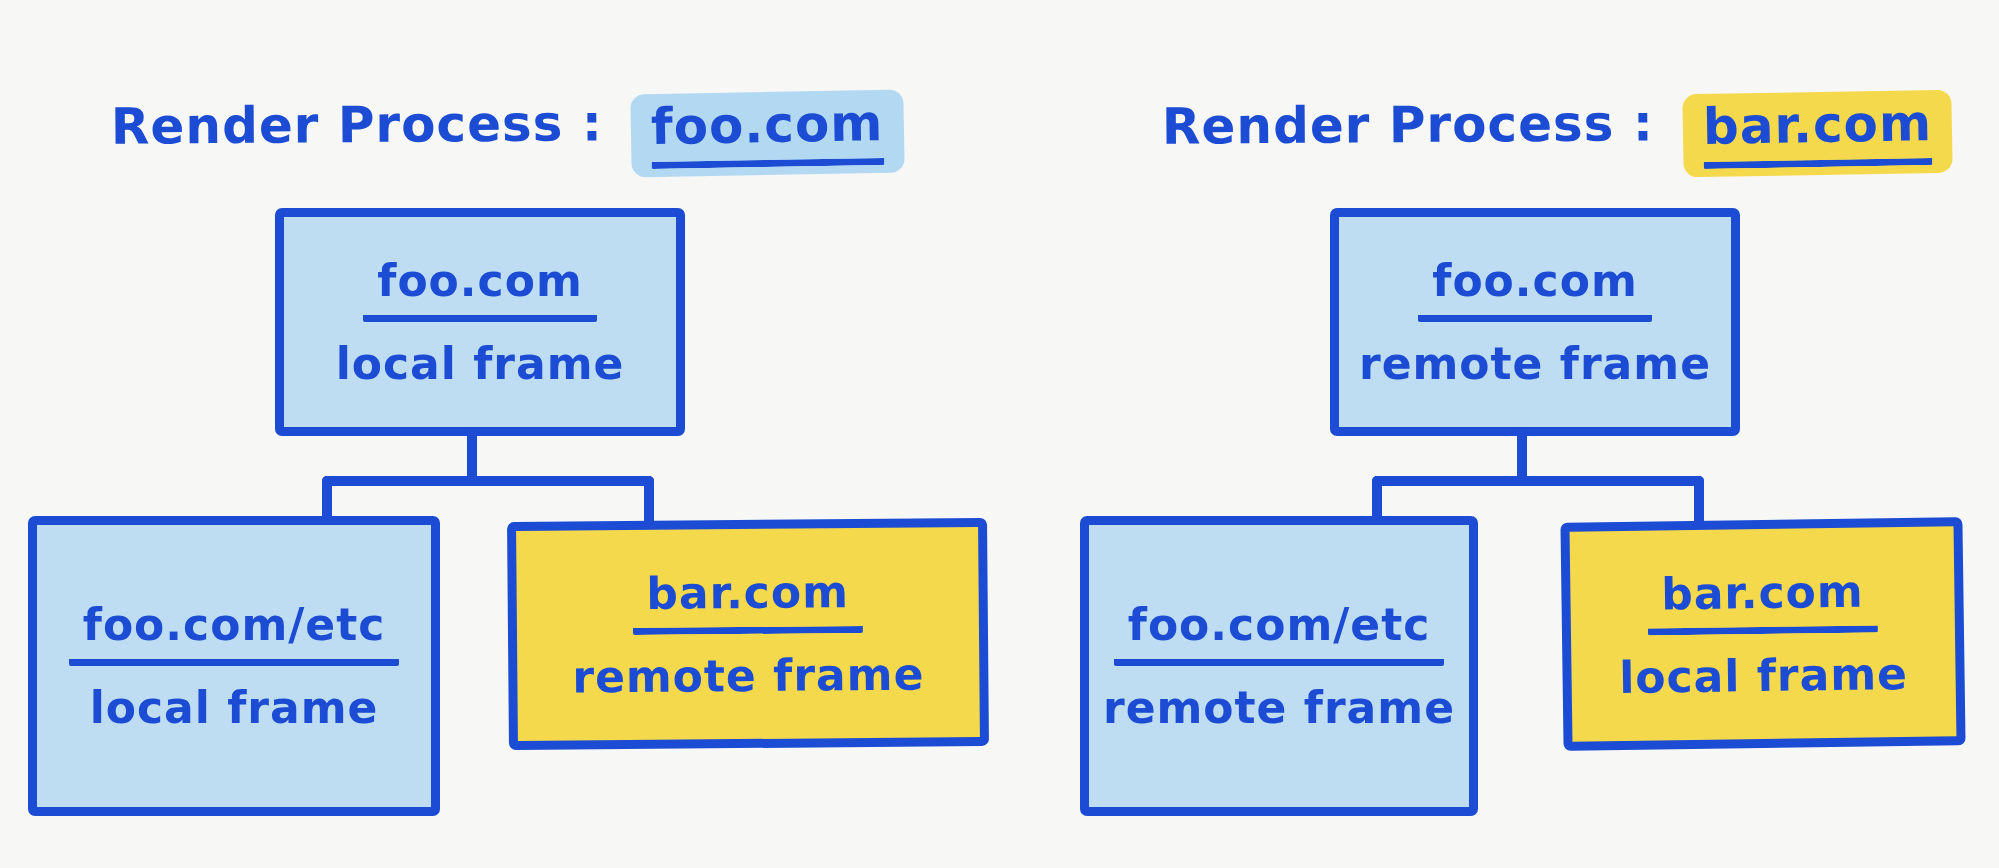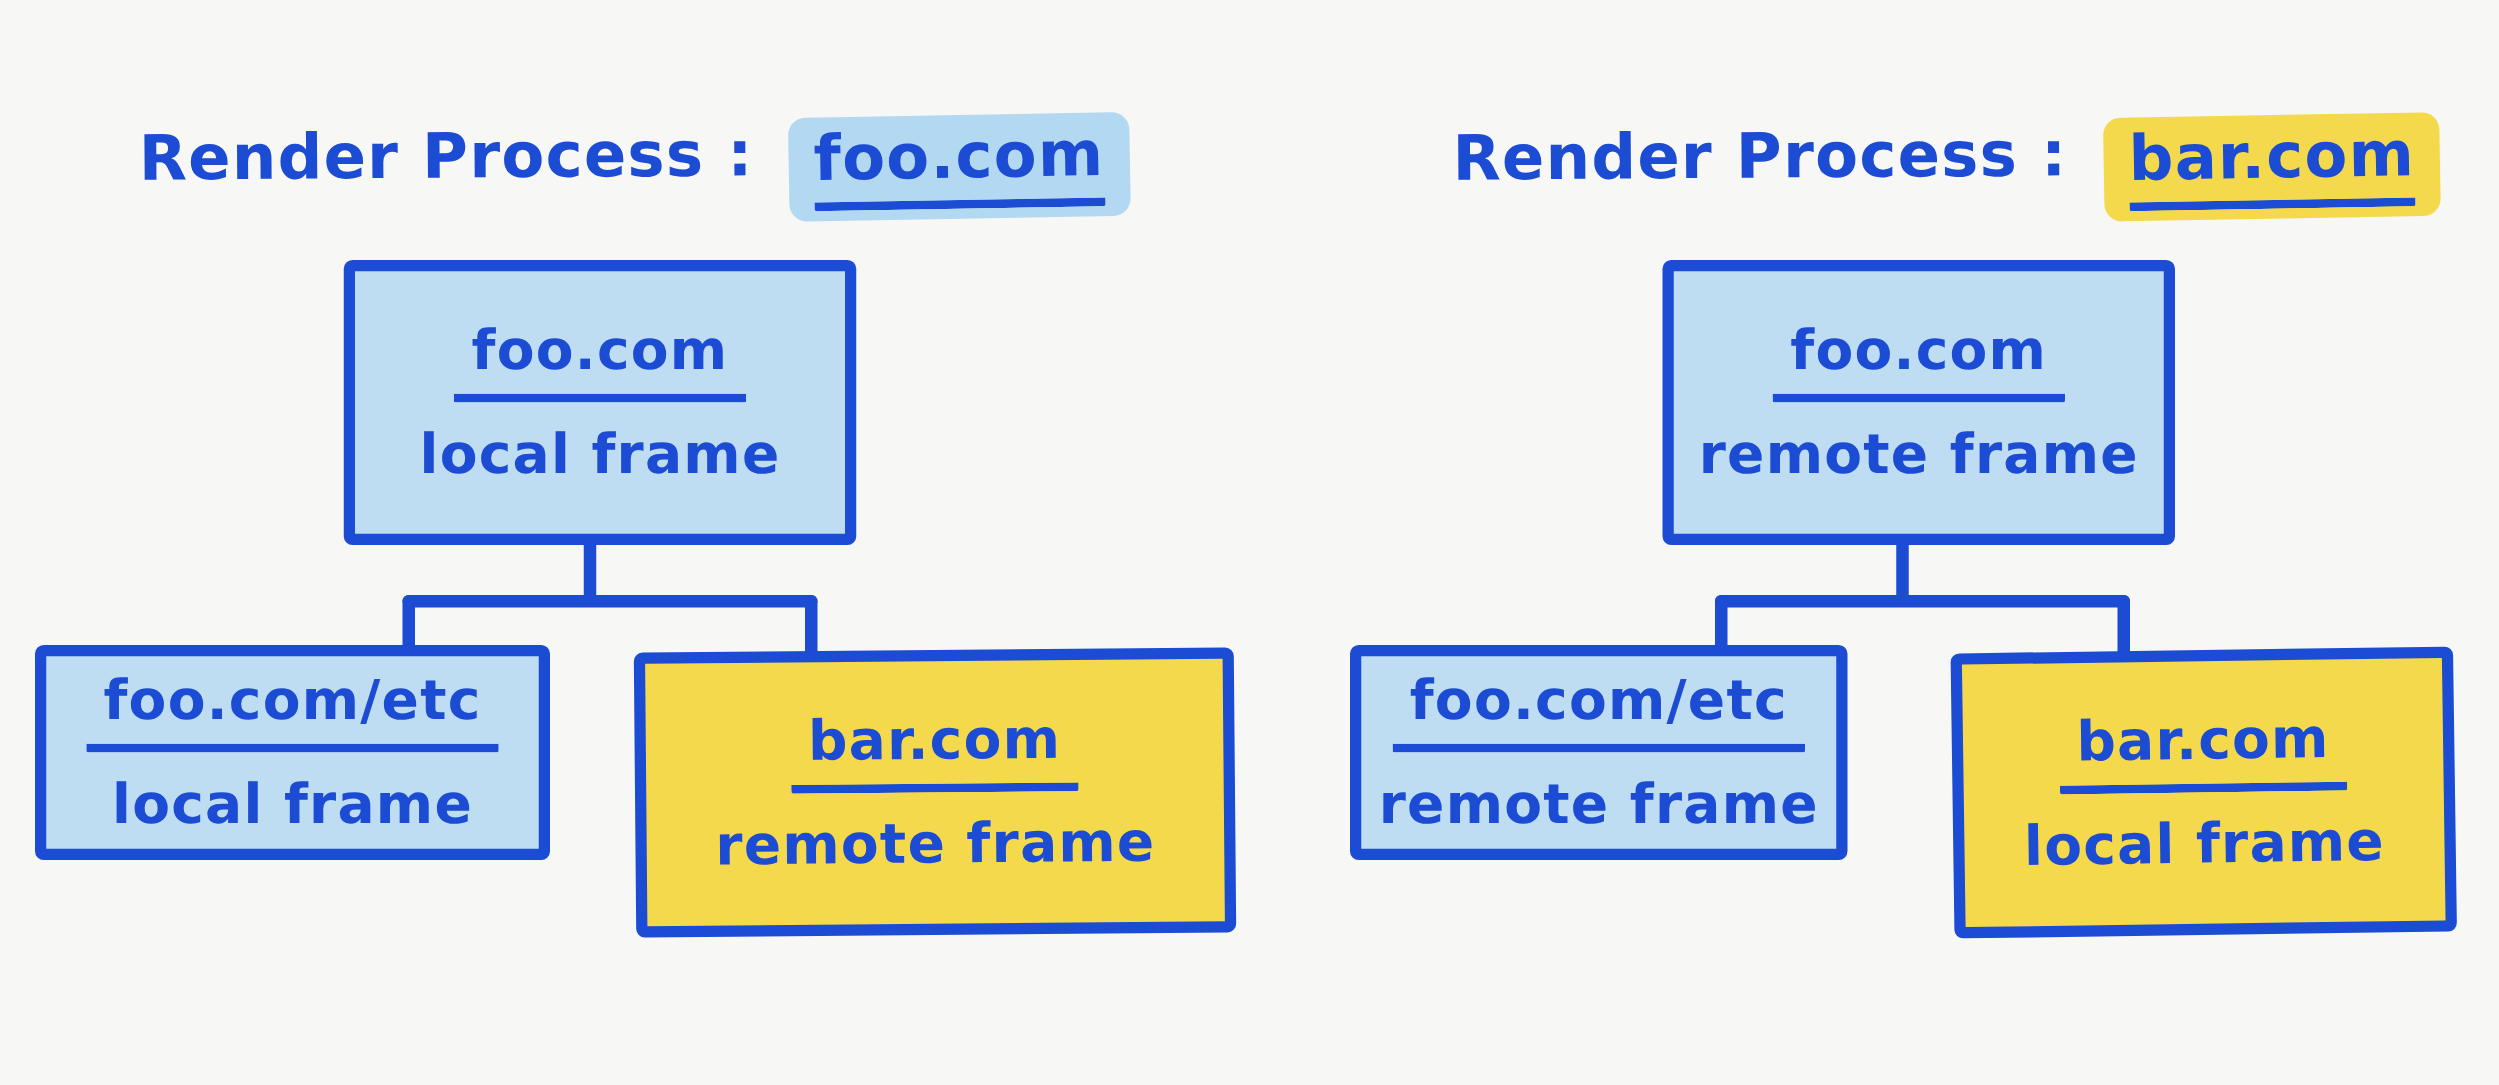--- a/index.html
+++ b/index.html
@@ -40,21 +40,21 @@
   .node[data-fill="blue"]{background:var(--blue-fill,#bedcf2);}
   .node[data-fill="yellow"]{background:var(--yellow-fill,#f5d94d);}
   .node .domain{
     font-size:44px;letter-spacing:1px;white-space:nowrap;
     border-bottom:7px solid var(--ink,#1b4cd3);
     padding:0 14px 9px;border-radius:2px;
   }
   .node .frame-type{font-size:44px;letter-spacing:1px;white-space:nowrap;}
 
   .root-node{left:263px;top:208px;width:410px;height:228px;}
-  .child-a{left:16px;top:516px;width:412px;height:172px;}
+  .child-a{left:16px;top:516px;width:412px;height:300px;}
   .child-b{left:496px;top:520px;width:480px;height:228px;transform:rotate(-0.5deg);}
   .tree-2 .root-node{left:268px;}
   .tree-2 .child-a{left:18px;width:398px;}
   .tree-2 .child-b{left:500px;width:402px;transform:rotate(-0.8deg);}
 
   .conn{position:absolute;background:var(--ink,#1b4cd3);border-radius:5px;}
   .conn-stem{left:455px;top:430px;width:10px;height:52px;}
   .conn-hbar{left:310px;top:476px;width:332px;height:10px;}
   .conn-drop-l{left:310px;top:476px;width:10px;height:52px;}
   .conn-drop-r{left:632px;top:476px;width:10px;height:54px;}

